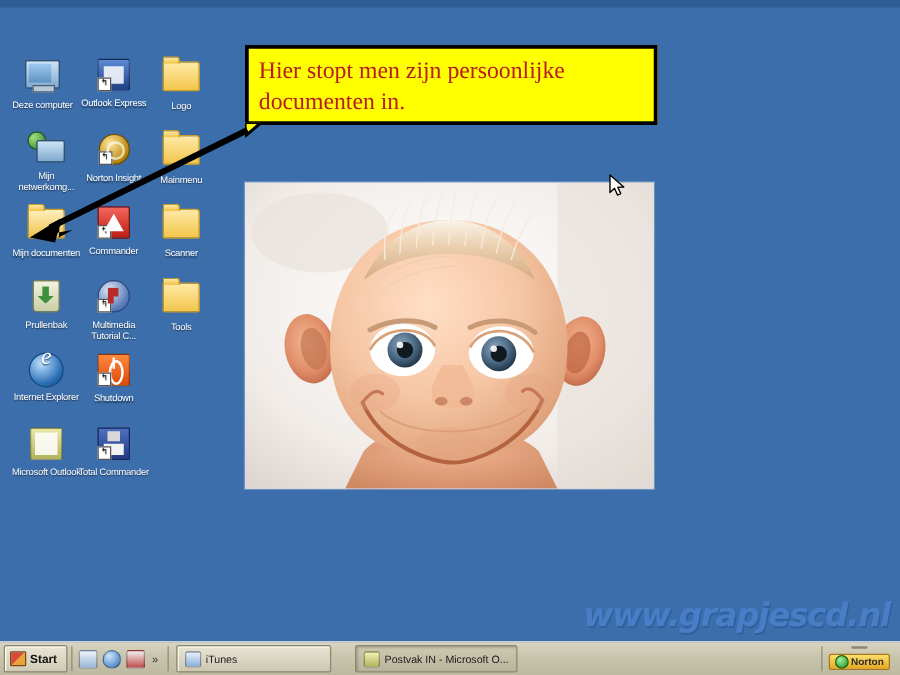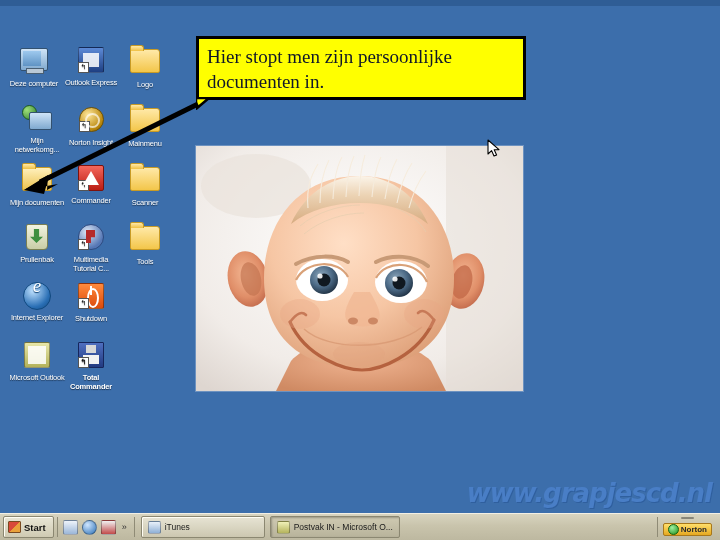--- a/index.html
+++ b/index.html
@@ -218,21 +218,21 @@
     height: 64px;
     background: #ffff00;
     border: 3px solid #000000;
     box-sizing: border-box;
     z-index: 6;
   }
   #callout-text {
     font-family: "Liberation Serif", serif;
     font-size: 19px;
     line-height: 25px;
-    color: #0f172a;
+    color: #b91c1c;
     padding: 5px 8px 0 8px;
   }
   
   #callout-tail {
     position: absolute;
     left: 196px;
     top: 98px;
     width: 16px;
     height: 12px;
     z-index: 6;
@@ -317,21 +317,21 @@
     height: 20px;
   }
   .ql-icon { width: 13px; height: 13px; border-radius: 2px; border: 1px solid rgba(0,0,0,.3); }
   .ql-ie { background: radial-gradient(circle at 35% 30%, #cfe6ff, #2a6fb5); border-radius: 50%; }
   .ql-mail { background: linear-gradient(#eef3fa, #9ab6d8); }
   .ql-save { background: linear-gradient(#f0f0f0, #c24a4a); }
   .ql-more { width: 9px; height: 13px; border: none; font-size: 9px; line-height: 12px; color: #333; text-align: center; }
   #task-buttons {
     display: flex;
     align-items: center;
-    gap: 5px;
+    gap: 19px;
     margin-left: 6px;
     flex: 1;
   }
   .task-button {
     display: flex;
     align-items: center;
     gap: 4px;
     height: 20px;
     padding: 0 6px;
     min-width: 110px;
@@ -513,21 +513,21 @@
 
     <div class="icon-cell" style="left:8px;  top:295px;">
       <div class="icon-art">
         <div class="sq olive">
             <div class="inner-white" style="left:3px;top:3px;right:3px;bottom:3px;"></div>
           </div>
       </div>
       <span class="icon-label">Microsoft Outlook</span>
     </div>
 
-    <div class="icon-cell" style="left:62px; top:295px;font-weight:bold;">
+    <div class="icon-cell" style="left:62px; top:295px;">
       <div class="icon-art">
         <div class="floppy">
             <div class="shut"></div>
             <div class="lab"></div>
             <span class="shortcut-badge">↰</span>
           </div>
       </div>
       <span class="icon-label">Total Commander</span>
     </div>
 

